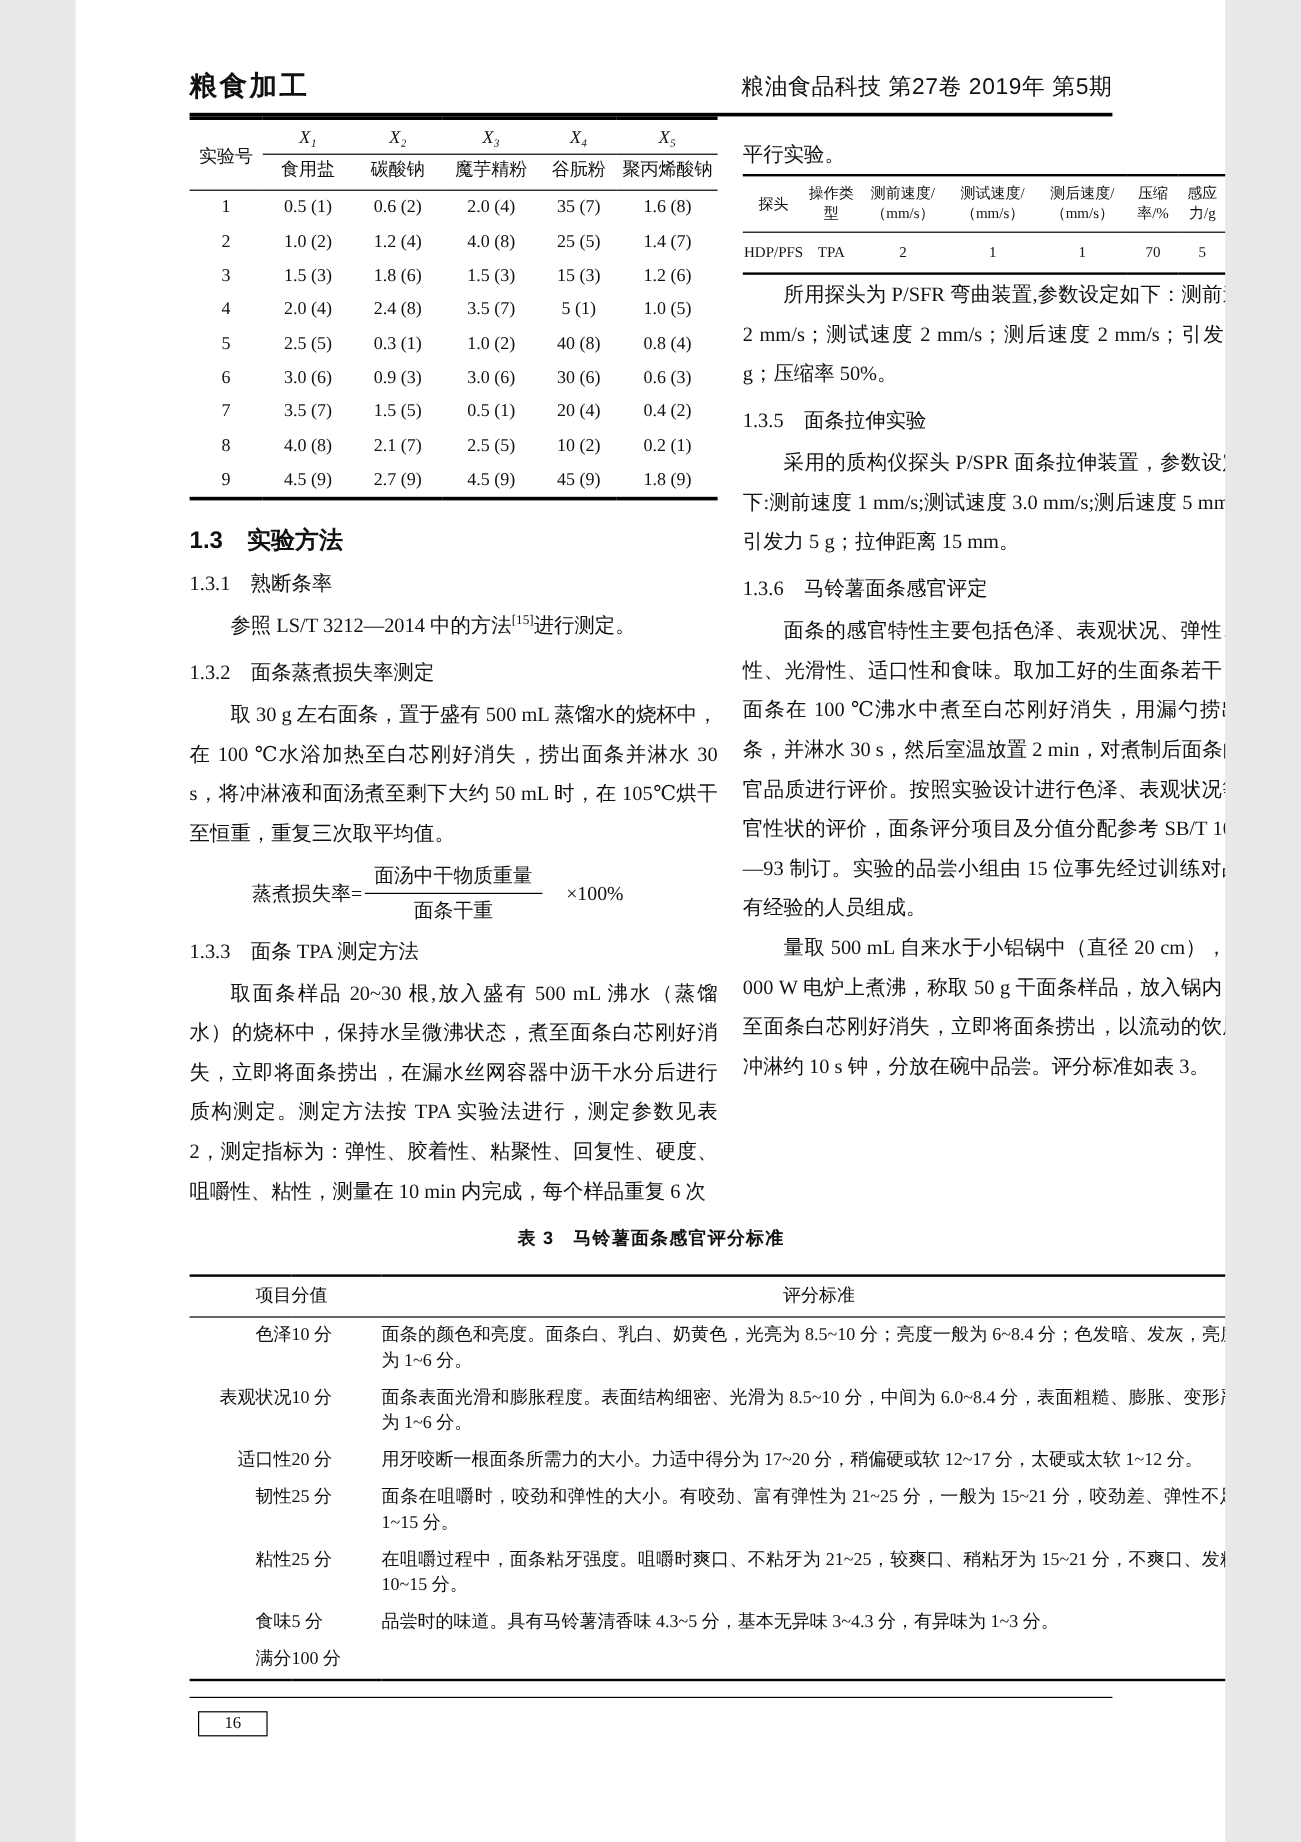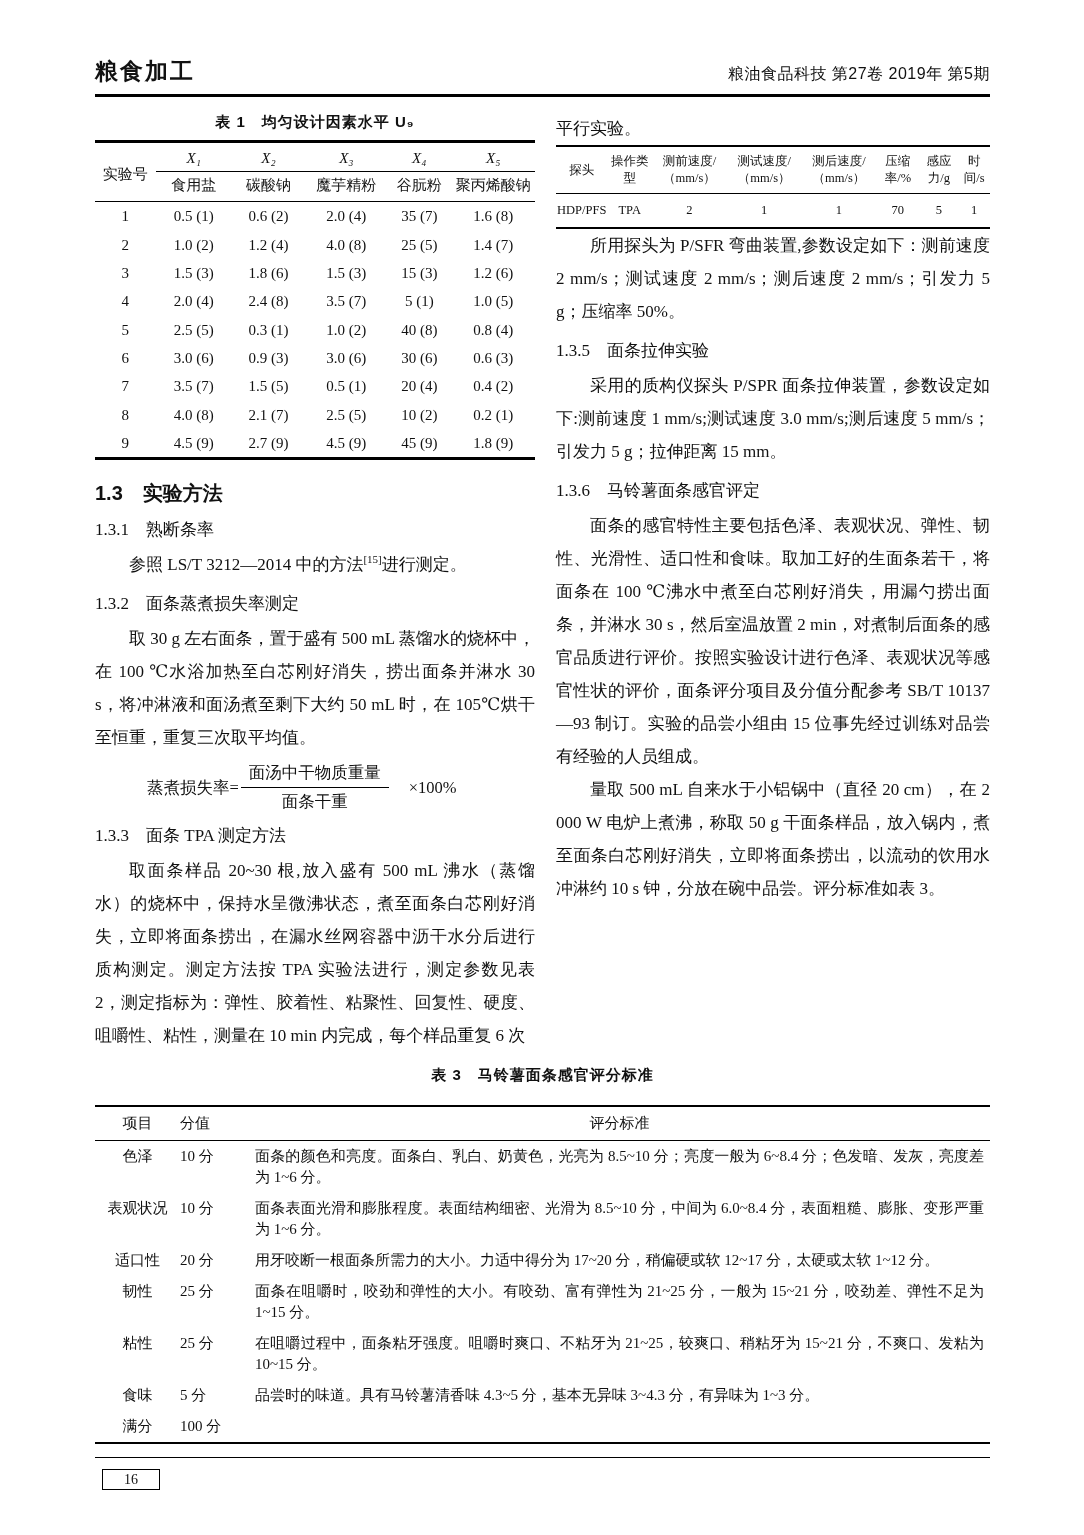--- a/index.html
+++ b/index.html
@@ -1,39 +1,39 @@
 <!DOCTYPE html>
 <html><head>
 <meta charset="utf-8">
 <style>
   html,body{margin:0;padding:0;background:#e8e8e8;}
   .page{
     position:relative;
-    width:1084px;height:1535px;
+    width:958px;height:1535px;
     background:#ffffff;
     margin:0 auto;
     font-family:"Liberation Serif","DejaVu Serif",serif;
     color:#111;
     overflow:hidden;
     box-sizing:border-box;
   }
   .content{padding:0 94px 0 95px;}
   
   .pg-header{
     display:flex;justify-content:space-between;align-items:flex-end;
     padding-top:56px;padding-bottom:7px;
     border-bottom:3.5px solid #000;
   }
   .hdr-left{
     font-family:"Liberation Sans","DejaVu Sans",sans-serif;
     font-weight:bold;font-size:23px;letter-spacing:2px;
   }
   .hdr-right{
     font-family:"Liberation Sans","DejaVu Sans",sans-serif;
-    font-size:16px;letter-spacing:.5px;padding-bottom:2px;
+    font-size:19px;letter-spacing:.5px;padding-bottom:2px;
   }
   
   .columns{display:flex;gap:21px;align-items:flex-start;}
   .col{width:440px;}
   .col-right{width:434px;}
   
   .tbl-title{
     text-align:center;
     font-family:"Liberation Sans","DejaVu Sans",sans-serif;
     font-weight:bold;font-size:15px;letter-spacing:1px;
@@ -68,21 +68,21 @@
   
   .formula{display:flex;align-items:center;margin:8px 0 6px 52px;font-size:16.5px;}
   .frac{display:inline-flex;flex-direction:column;text-align:center;margin:0 2px;}
   .frac .fnum{border-bottom:1.5px solid #000;padding:0 8px 3px;}
   .frac .fden{padding-top:3px;}
   .formula .rhs{font-weight:normal;margin-left:18px;}
   
   .t3{width:895px;border-top:2.5px solid #000;border-bottom:2.5px solid #000;font-size:15px;}
   .t3 td{vertical-align:top;padding:5px 0;line-height:21px;}
   .t3 thead td{border-bottom:1.5px solid #000;text-align:center;padding:6px 0;}
-  .t3 .c1{width:85px;text-align:center;}
+  .t3 .c1{width:85px;text-align:right;}
   .t3 .c2{width:75px;text-align:left;}
   .t3 .c3{text-align:left;padding-right:6px;text-align:justify;}
   
   .footer-rule{border-top:1.5px solid #000;margin-top:13px;}
   .pageno-box{
     display:inline-block;margin:11px 0 0 7px;
     border:1.5px solid #000;padding:0 21px;
     font-size:14px;line-height:19px;
   }
 </style>
@@ -95,21 +95,20 @@
     
     <div class="pg-header">
       <div class="hdr-left">粮食加工</div>
       <div class="hdr-right">粮油食品科技 第27卷 2019年 第5期</div>
     </div>
 
     <div class="columns">
 
       <div class="col">
 
-        <div class="tbl-title tt1">表 1　均匀设计因素水平 U₉</div>
 
         <table class="t1">
           <colgroup>
             <col style="width:50px">
               <col style="width:78px">
               <col style="width:76px">
             <col style="width:84px">
               <col style="width:66px">
               <col style="width:86px">
           </colgroup>

